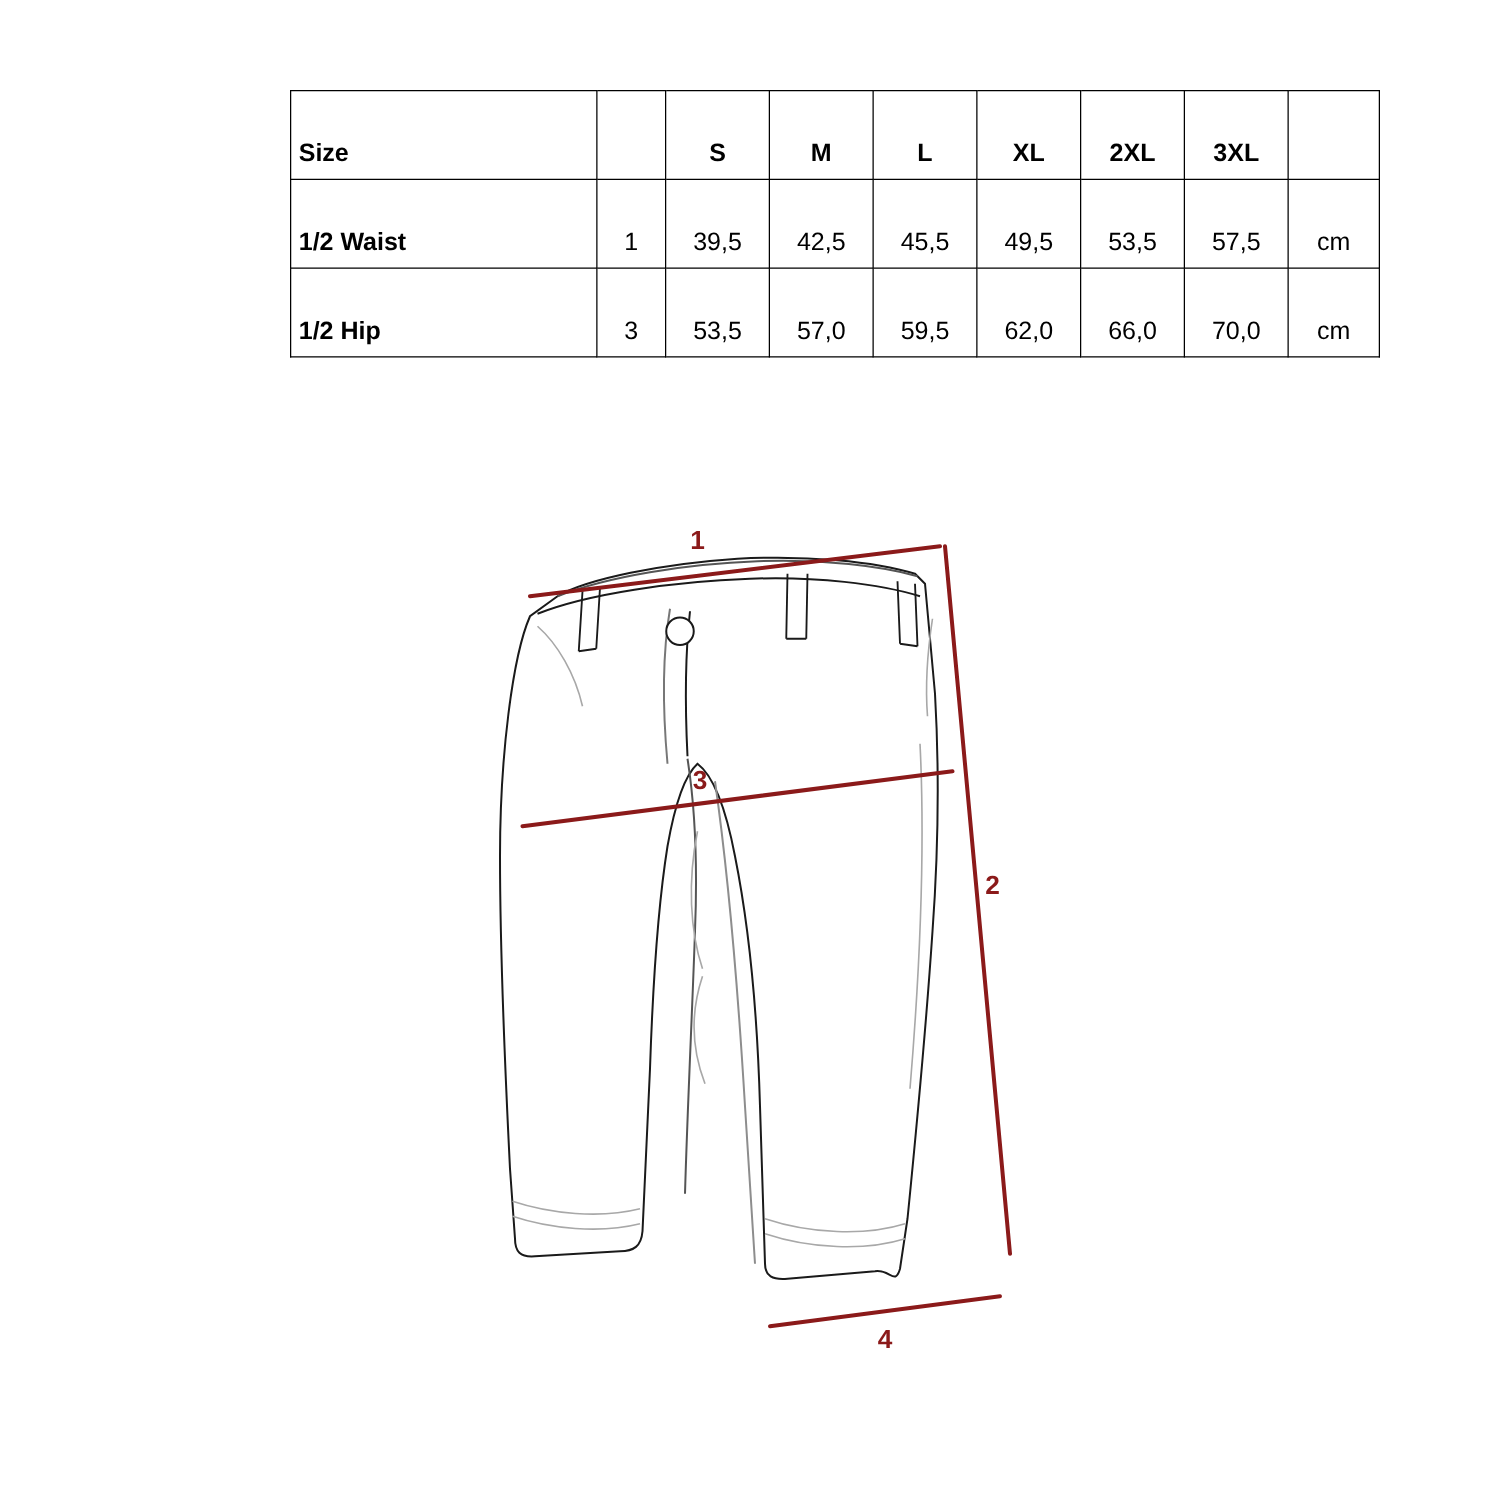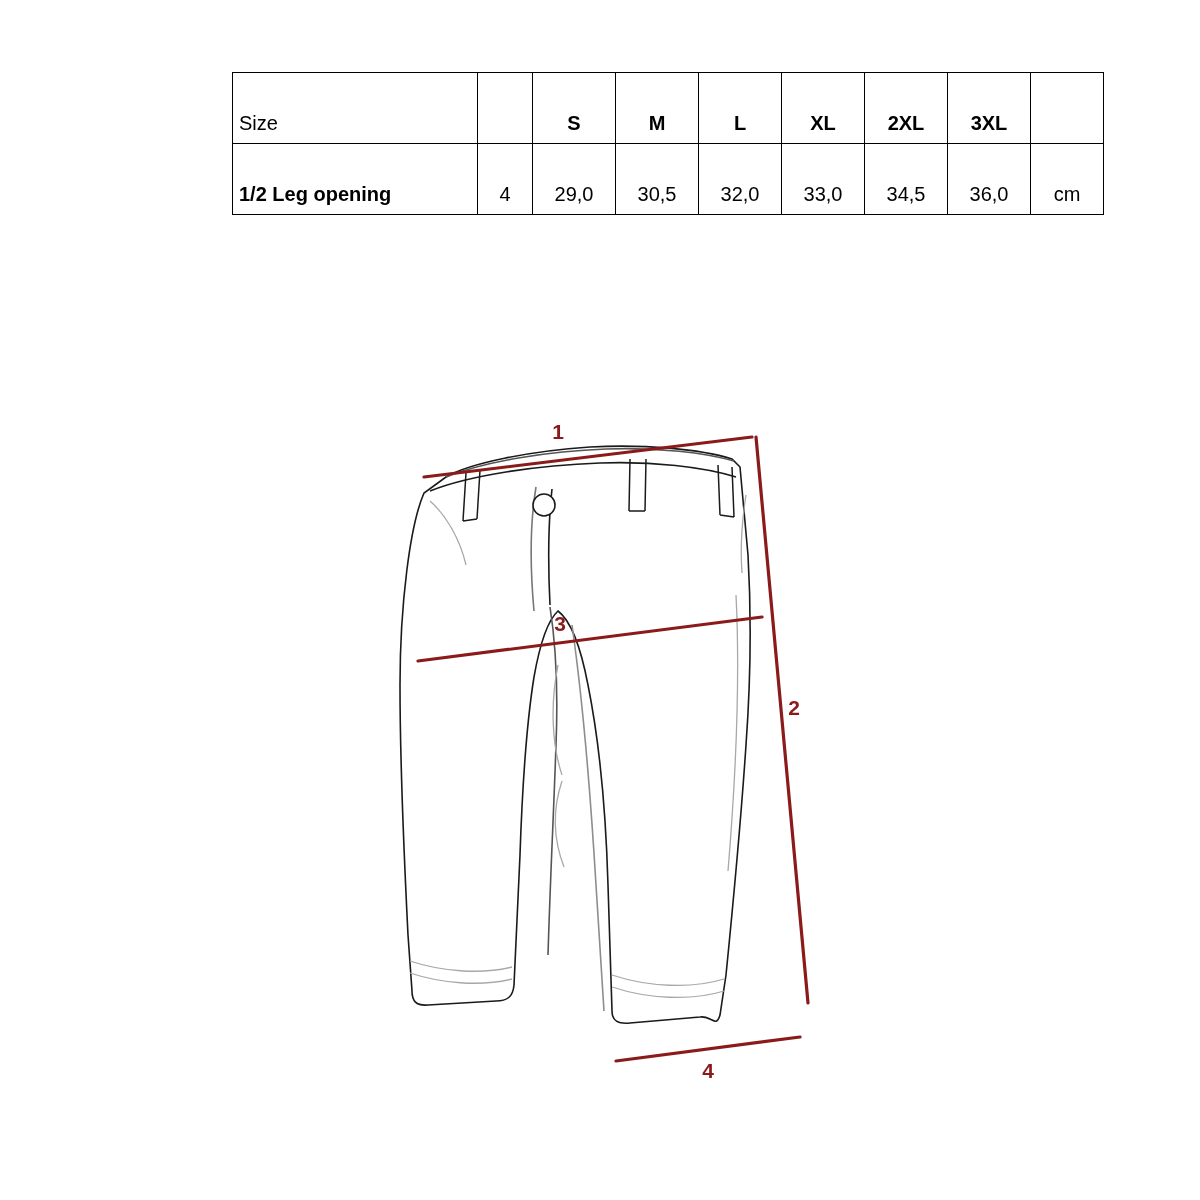--- a/index.html
+++ b/index.html
@@ -53,21 +53,21 @@
   }
   td.unit-col {
     width: 60px;
     text-align: center;
   }
   thead td {
     font-weight: bold;
     vertical-align: bottom;
   }
   thead td.label-col {
-    font-weight: normal;
+    font-weight: bold;
   }
   .hdr-center {
     text-align: center;
     font-weight: bold;
   }
 
   
   .illustration {
     position: absolute;
     left: 300px;
@@ -98,28 +98,39 @@
         <td class="val-col hdr-center">M</td>
         <td class="val-col hdr-center">L</td>
         <td class="val-col hdr-center">XL</td>
         <td class="val-col hdr-center">2XL</td>
         <td class="val-col hdr-center">3XL</td>
         <td class="unit-col"></td>
       </tr>
     </thead>
     <tbody>
       <tr>
-        <td class="label-col">1/2 Leg opening</td>
-        <td class="num-col">4</td>
-        <td class="val-col">29,0</td>
-        <td class="val-col">30,5</td>
-        <td class="val-col">32,0</td>
-        <td class="val-col">33,0</td>
-        <td class="val-col">34,5</td>
-        <td class="val-col">36,0</td>
+        <td class="label-col">1/2 Waist</td>
+        <td class="num-col">1</td>
+        <td class="val-col">39,5</td>
+        <td class="val-col">42,5</td>
+        <td class="val-col">45,5</td>
+        <td class="val-col">49,5</td>
+        <td class="val-col">53,5</td>
+        <td class="val-col">57,5</td>
+        <td class="unit-col">cm</td>
+      </tr>
+      <tr>
+        <td class="label-col">1/2 Hip</td>
+        <td class="num-col">3</td>
+        <td class="val-col">53,5</td>
+        <td class="val-col">57,0</td>
+        <td class="val-col">59,5</td>
+        <td class="val-col">62,0</td>
+        <td class="val-col">66,0</td>
+        <td class="val-col">70,0</td>
         <td class="unit-col">cm</td>
       </tr>
     </tbody>
   </table>
 </div>
 
 <div class="illustration">
   <svg width="620" height="700" viewBox="0 0 620 700" xmlns="http://www.w3.org/2000/svg">
 
     <g fill="none" stroke="#1a1a1a" stroke-width="1.6">

